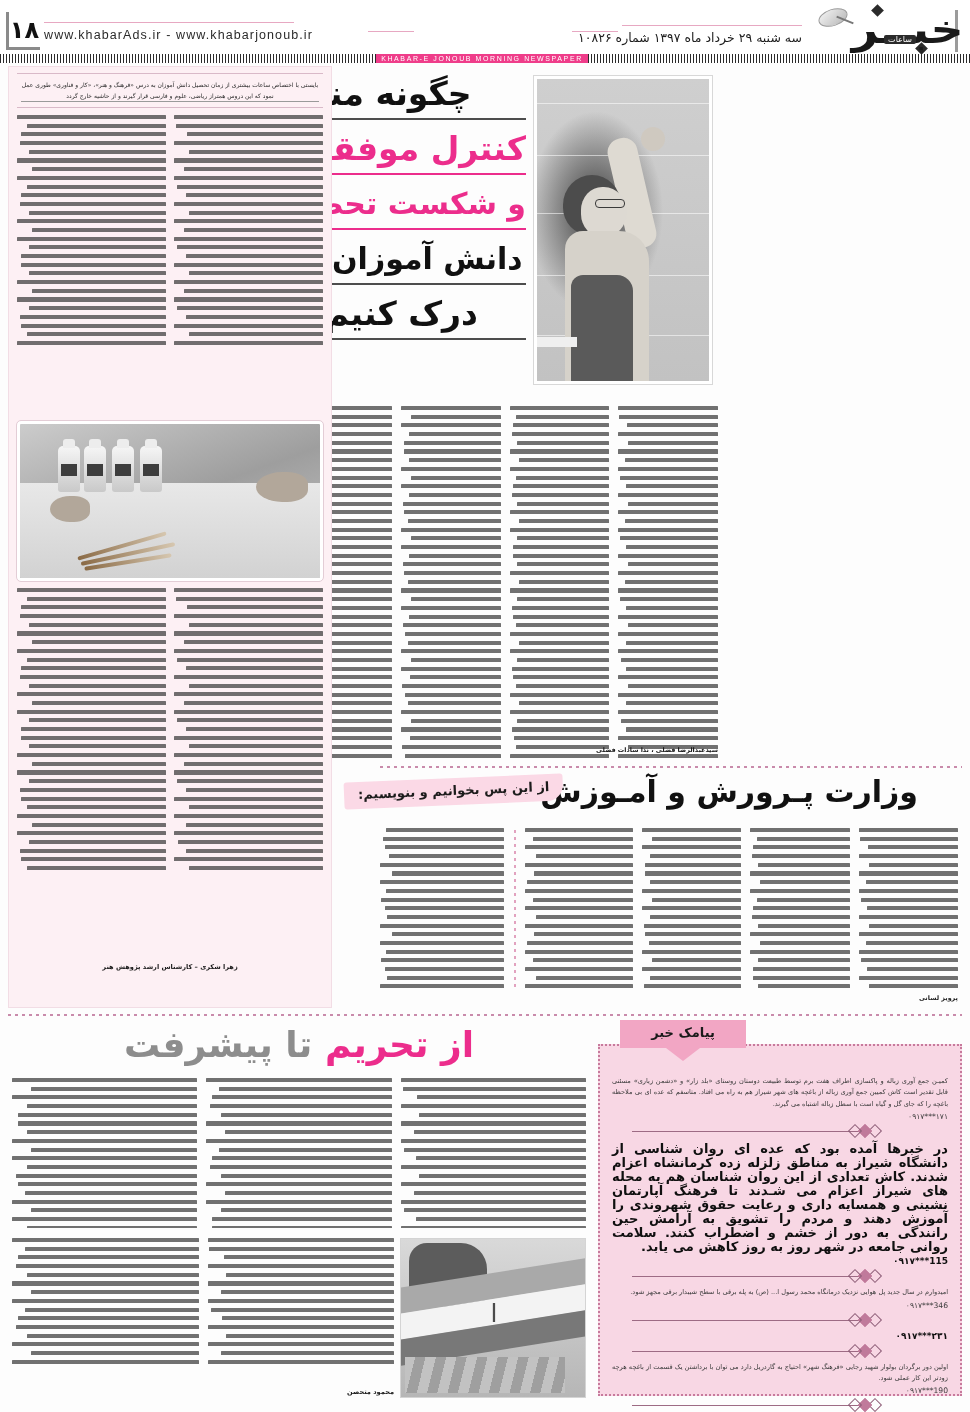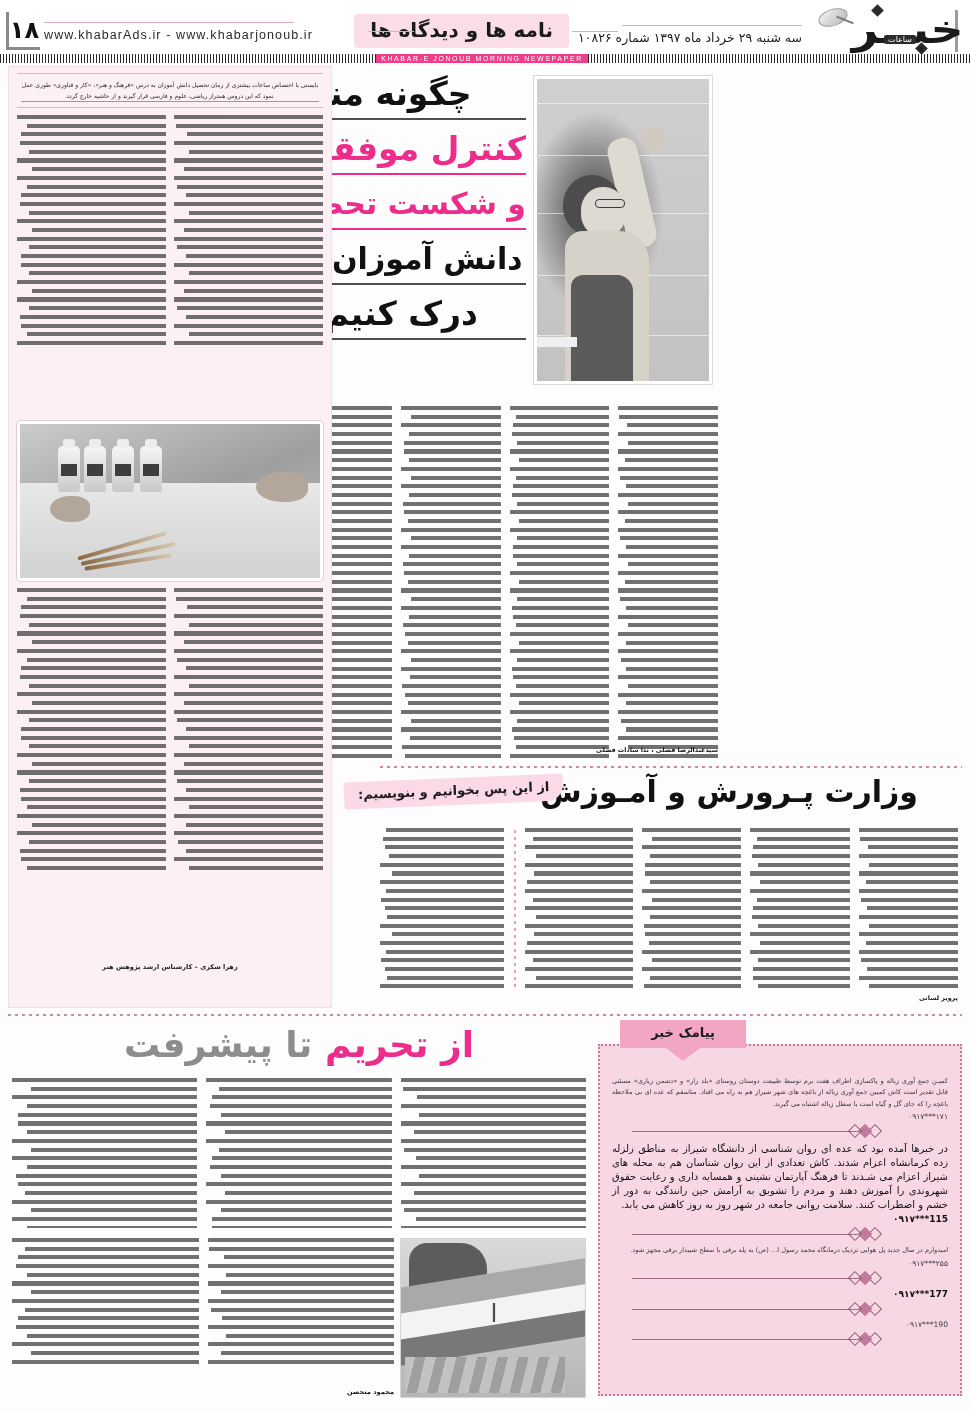--- a/index.html
+++ b/index.html
@@ -282,21 +282,21 @@
     color: #1a1a1a; font-size: 13px; font-weight: bold;
     text-align: center; line-height: 26px;
   }
   .sms-banner:after {
     content:''; position: absolute; right: 46px; bottom: -13px;
     width: 0; height: 0;
     border-left: 17px solid transparent; border-right: 17px solid transparent;
     border-top: 13px solid #f2a6c4;
   }
   .sms-msg-bold {
-    font-size: 10px; font-weight: normal; line-height: 14px;
+    font-size: 13px; font-weight: bold; line-height: 14px;
     color: #101010; text-align: justify;
   }
   .sms-msg-light {
     font-size: 6.6px; line-height: 11.4px; color: #3a3a3a; text-align: justify;
   }
   .sms-phone {
     font-size: 9px; font-weight: bold; color: #101010;
     direction: ltr; text-align: right; margin: 2px 0 0 0; letter-spacing: .4px;
   }
   .sms-phone.light { font-weight: normal; font-size: 7.6px; color: #3a3a3a; }
@@ -370,21 +370,20 @@
       <div class="logo-diamond" style="right:80px;top:2px;"></div>
       <div class="logo-diamond" style="right:36px;top:40px;"></div>
       <div class="logo-khabar">خبــر</div>
       <div class="logo-sub">ساعات</div>
     </div>
 
     <div class="date-rule"></div>
     <div class="date-line">سه شنبه ۲۹ خرداد ماه ۱۳۹۷  شماره ۱۰۸۲۶</div>
 
     <div class="pill-rule-r"></div>
-    <div class="section-pill">نامه ها و دیدگاه ها</div>
     <div class="pill-rule-l"></div>
 
     <div class="url-rule"></div>
     <div class="site-urls">www.khabarAds.ir - www.khabarjonoub.ir</div>
 
     <div class="page-num">۱۸</div>
 
     <div class="barcode-strip"></div>
     <div class="barcode-label">KHABAR-E JONOUB MORNING NEWSPAPER</div>
   </div>
@@ -895,36 +894,37 @@
     <div class="sms-msg-bold">در خبرها آمده بود که عده ای روان شناسی از دانشگاه شیراز به مناطق زلزله زده کرمانشاه اعزام شدند. کاش تعدادی از این روان شناسان هم به محله های شیراز اعزام می شـدند تا فرهنگ آپارتمان نشینی و همسایه داری و رعایت حقوق شهروندی را آموزش دهند و مردم را تشویق به آرامش حین رانندگی به دور از خشم و اضطراب کنند. سلامت روانی جامعه در شهر روز به روز کاهش می یابد.</div>
     <div class="sms-phone">۰۹۱۷***115</div>
     <div class="sms-divider">
       <div class="ln"></div>
         <div class="dia" style="right:68px"></div>
       <div class="dia fill" style="right:78px"></div>
         <div class="dia" style="right:88px"></div>
     </div>
 
     <div class="sms-msg-light">امیدوارم در سال جدید پل هوایی نزدیک درمانگاه محمد رسول ا... (ص) به پله برقی با سطح شیبدار برقی مجهز شود.</div>
-    <div class="sms-phone light">۰۹۱۷***۲۵۵</div>
+    <div class="sms-phone light">۰۹۱۷***346</div>
     <div class="sms-divider">
       <div class="ln"></div>
         <div class="dia" style="right:68px"></div>
       <div class="dia fill" style="right:78px"></div>
         <div class="dia" style="right:88px"></div>
     </div>
 
-    <div class="sms-phone">۰۹۱۷***177</div>
+    <div class="sms-phone">۰۹۱۷***۲۳۱</div>
     <div class="sms-divider">
       <div class="ln"></div>
         <div class="dia" style="right:68px"></div>
       <div class="dia fill" style="right:78px"></div>
         <div class="dia" style="right:88px"></div>
     </div>
 
+    <div class="sms-msg-light">اولین دور برگردان بولوار شهید رجایی «فرهنگ شهر» احتیاج به گاردریل دارد می توان با برداشتن یک قسمت از باغچه هرچه زودتر این کار عملی شود.</div>
     <div class="sms-phone light">۰۹۱۷***190</div>
     <div class="sms-divider">
       <div class="ln"></div>
         <div class="dia" style="right:68px"></div>
       <div class="dia fill" style="right:78px"></div>
         <div class="dia" style="right:88px"></div>
     </div>
 
   </div>
 

